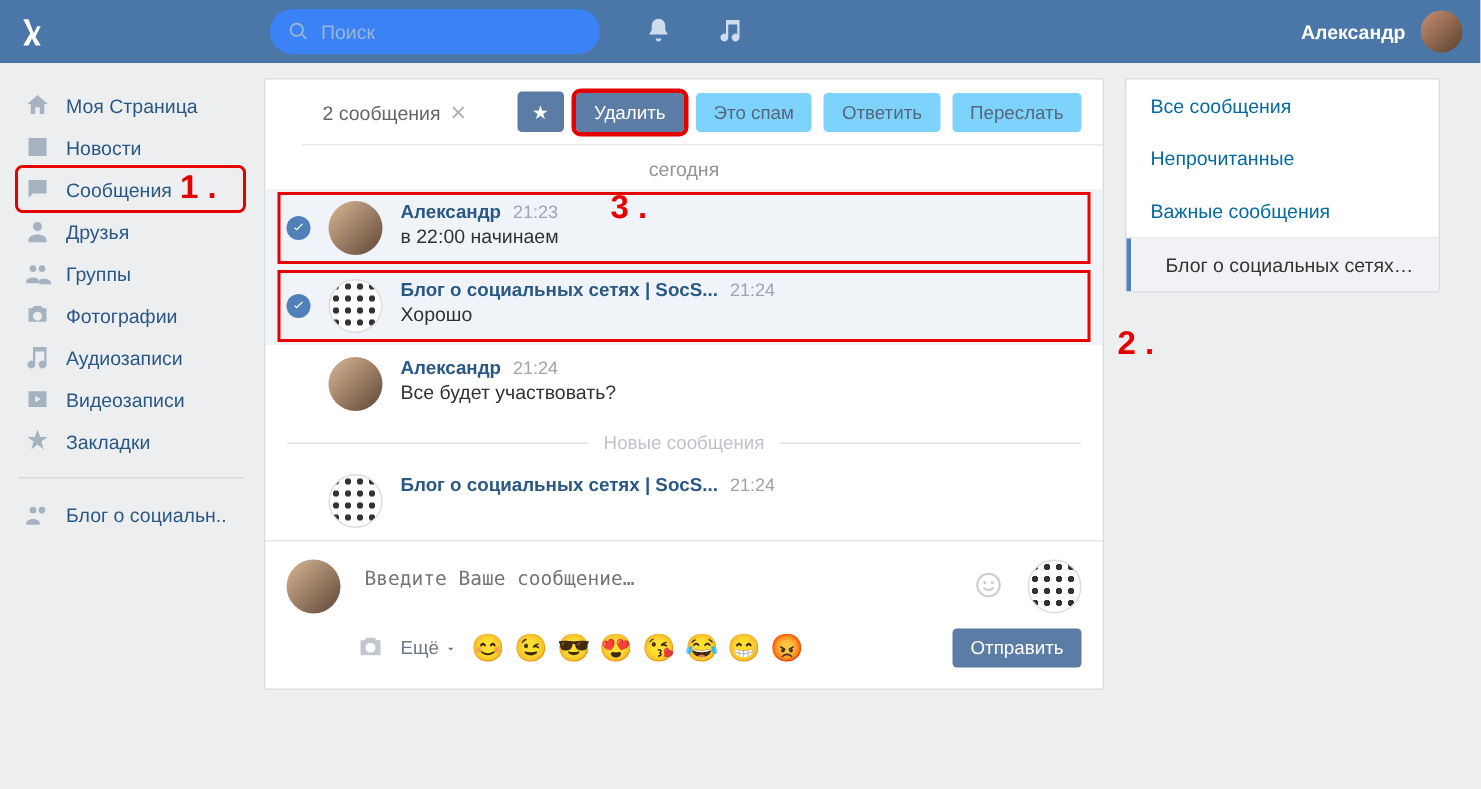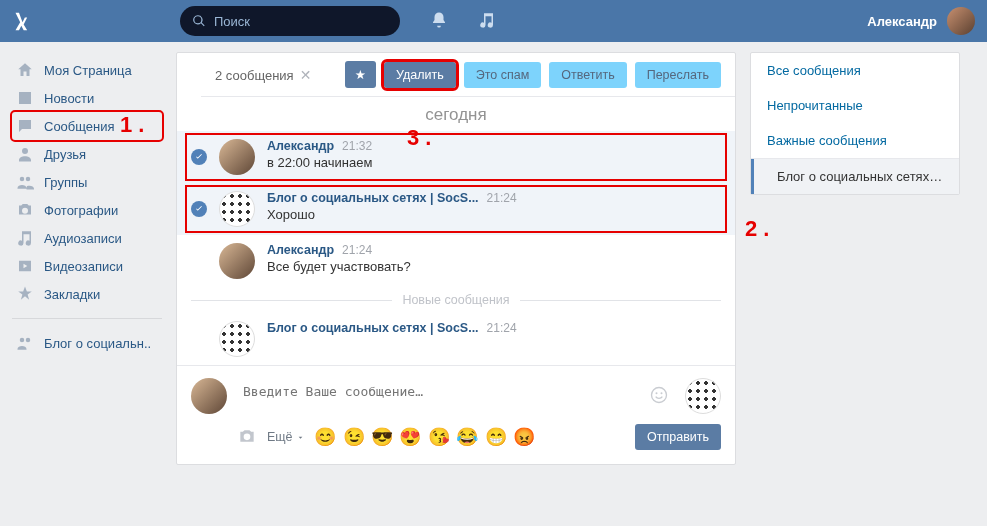--- a/index.html
+++ b/index.html
@@ -1,21 +1,21 @@
 <!DOCTYPE html>
 <html><head>
 <meta charset="utf-8">
 <style>
   * { box-sizing: border-box; margin: 0; padding: 0; }
   body { font-family: -apple-system, BlinkMacSystemFont, "Segoe UI", Arial, sans-serif; font-size: 13px; background: #edeef0; color: #000; width: 987px; height: 526px; overflow: hidden; }
   
   .topbar { height: 42px; background: #4a76a8; display: flex; align-items: center; padding: 0 12px; color: #fff; }
   .logo { width: 28px; height: 28px; display:flex; align-items:center; justify-content:center;}
   .logo svg { width: 28px; height: 28px; fill:#fff;}
-  .search { margin-left: 140px; background: #0f172a; border-radius: 16px; height: 30px; width: 220px; display:flex; align-items:center; padding:0 12px; color:#9ab6d4;}
+  .search { margin-left: 140px; background: #3b82f6; border-radius: 16px; height: 30px; width: 220px; display:flex; align-items:center; padding:0 12px; color:#9ab6d4;}
   .search input { background: transparent; border: none; outline: none; color: #fff; margin-left: 8px; font-size:13px; width: 150px;}
   .search input::placeholder{color:#9ab6d4;}
   .topicons { margin-left: 30px; display:flex; gap:30px; color:#cdddef;}
   .topicons svg{width:18px;height:18px;fill:#cdddef;}
   .spacer { flex:1; }
   .user { display:flex; align-items:center; gap:10px; font-weight:600;}
   .avatar-sm { width:28px; height:28px; border-radius:50%; background:linear-gradient(135deg,#c89070,#5a4030); display:inline-block;}
   
   .wrap { display:flex; padding: 10px 12px 0 12px; gap: 14px; }
   .leftnav { width: 150px; padding-top: 4px;}
@@ -26,21 +26,21 @@
   .nav-label{white-space:nowrap;overflow:hidden;text-overflow:ellipsis;}
   
   .center { width: 560px; background:#fff; border:1px solid #dcdde0; border-radius:2px; position:relative; }
   .ctop { height:44px; border-bottom:1px solid #e7e8ec; display:flex; align-items:center; padding:0 14px; gap:8px;margin-left:24px;}
   .count { color:#656565; font-size:13px; margin-right:auto;}
   .count .x{color:#b0b4bb;margin-left:6px;font-size:14px;}
   .btn { background:#5b7ca4; color:#fff; border:none; padding:6px 12px; font-size:12.5px; border-radius:3px; cursor:pointer;}
   .btn.light{background:#7dd3fc;color:#55677d;}
   .btn.star{padding:6px 10px;}
   .btn.red-out{outline:3px solid #e60000;}
-  .daylabel{text-align:center;color:#939393;padding:8px 0 6px;font-size:17px;}
+  .daylabel{text-align:center;color:#939393;padding:8px 0 6px;font-size:13px;}
   .msg{display:flex;padding:8px 14px;gap:12px;align-items:flex-start;position:relative;}
   .msg.sel{background:#f0f4f9;}
   .msg.sel.redbox::after{content:"";position:absolute;inset:2px 8px 2px 8px;border:2px solid #e60000;pointer-events:none;}
   .check{width:16px;height:16px;border-radius:50%;background:#5181b8;margin-top:10px;display:flex;align-items:center;justify-content:center;flex-shrink:0;}
   .check svg{width:10px;height:10px;fill:#fff;}
   .nocheck{width:16px;flex-shrink:0;}
   .av{width:36px;height:36px;border-radius:50%;flex-shrink:0;background:#ccc;}
   .av.alex{background:linear-gradient(135deg,#d9b896,#5e4636);}
   .av.blog{background:#fff;border:1px solid #ddd;background-image:radial-gradient(circle,#333 2px,transparent 2px);background-size:8px 8px;}
   .mbody{flex:1;min-width:0;}
@@ -180,21 +180,21 @@
     <div class="msg sel redbox">
       <span class="check">
           <svg viewBox="0 0 24 24">
             <path d="M9 16l-4-4 1.4-1.4L9 13.2l8.6-8.6L19 6z"></path>
           </svg>
         </span>
       <span class="av alex"></span>
       <div class="mbody">
         <div class="mhead">
             <span class="mname">Александр</span>
-            <span class="mtime">21:32</span>
+            <span class="mtime">21:23</span>
           </div>
         <div class="mtext">в 22:00 начинаем</div>
       </div>
     </div>
 
     <div class="msg sel redbox">
       <span class="check">
           <svg viewBox="0 0 24 24">
             <path d="M9 16l-4-4 1.4-1.4L9 13.2l8.6-8.6L19 6z"></path>
           </svg>

